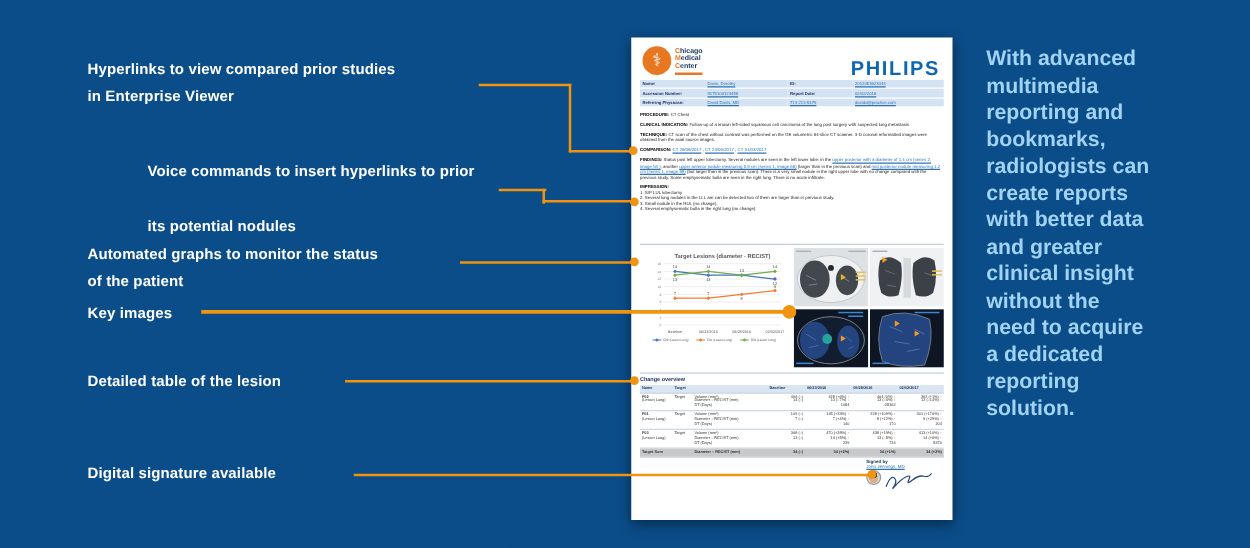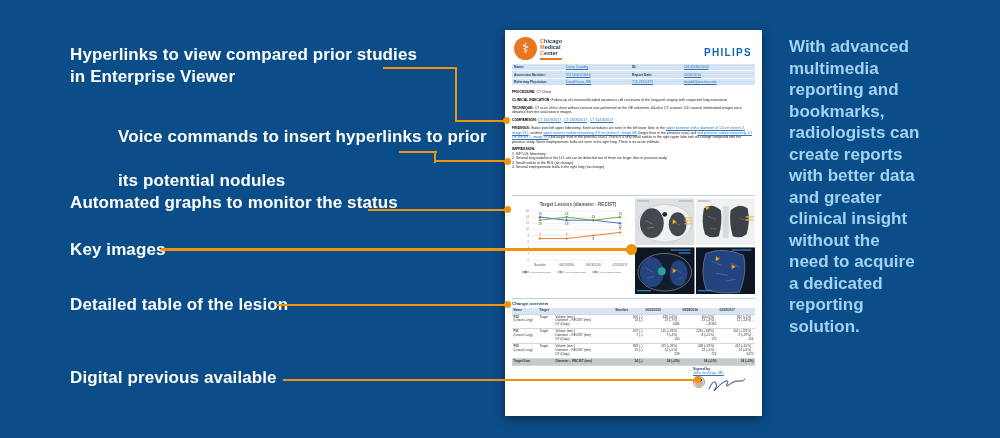--- a/index.html
+++ b/index.html
@@ -5,21 +5,21 @@
   * { margin:0; padding:0; box-sizing:border-box; }
   html,body { width:1000px; height:438px; }
   body {
     position:relative; overflow:hidden;
     background:#0b4d89;
     font-family:"Liberation Sans", sans-serif;
   }
 
   
   .annotation {
-    position:absolute; color:#ffffff; font-size:17px; font-weight:600;
+    position:absolute; color:#ffffff; font-size:12px; font-weight:600;
     line-height:22px; letter-spacing:.1px; z-index:4; white-space:nowrap;
   }
   #ann-hyperlinks { left:70px; top:44px; }
   #ann-voice      { left:70px; top:126px;margin-left:48px; }
   #ann-graphs     { left:70px; top:192px; }
   #ann-key-images { left:70px; top:239px; }
   #ann-table      { left:70px; top:294px; }
   #ann-signature  { left:70px; top:367px; }
 
   
@@ -60,21 +60,21 @@
   .clinic-logo { position:absolute; left:9px; top:7px; display:flex; align-items:flex-start; }
   .logo-circle {
     width:23px; height:23px; border-radius:50%; background:#e87722; color:#fff;
     font-size:14px; line-height:23px; text-align:center; flex:0 0 auto;
   }
   .clinic-name { margin-left:3px; padding-top:1px; font-size:5.6px; line-height:6.2px; font-weight:bold; color:#17365d; }
   .clinic-name .ini { color:#e87722; }
   .clinic-tagline { margin-top:1.5px; width:22px; height:1.6px; background:#e87722; }
   .philips {
     position:absolute; right:10px; top:17px; color:#0e67b2;
-    font-weight:bold; font-size:10px; letter-spacing:1.3px;margin-left:24px;
+    font-weight:bold; font-size:16px; letter-spacing:1.3px;margin-left:24px;
   }
 
   .info-grid {
     position:absolute; left:7px; top:34px; width:243px;
     display:grid; grid-template-columns:52px 66px 52px 73px; row-gap:1px;
     font-size:3.4px; line-height:4px;
   }
   .info-grid > div { background:#d4e3f3; padding:1.2px 2px; }
   .info-label { font-weight:bold; color:#1f3864; }
   .lnk { color:#2e74b5; text-decoration:underline; cursor:pointer; }
@@ -119,24 +119,24 @@
       radial-gradient(circle at 50% 60%, #d8af88 0 45%, transparent 46%),
       linear-gradient(#bfc6cc, #e8eaec);
   }
   .sig-svg { margin-left:2px; }
 </style>
 </head>
 <body>
 
 <div class="annotation" id="ann-hyperlinks"><span>Hyperlinks to view compared prior studies</span><br><span>in Enterprise Viewer</span></div>
 <div class="annotation" id="ann-voice"><span>Voice commands to insert hyperlinks to prior</span><br><br><span>its potential nodules</span></div>
-<div class="annotation" id="ann-graphs"><span>Automated graphs to monitor the status</span><br></div>
+<div class="annotation" id="ann-graphs"><span>Automated graphs to monitor the status</span><br><span>of the patient</span></div>
 <div class="annotation" id="ann-key-images"><span>Key images</span></div>
 <div class="annotation" id="ann-table"><span>Detailed table of the lesion</span></div>
-<div class="annotation" id="ann-signature"><span>Digital previous available</span></div>
+<div class="annotation" id="ann-signature"><span>Digital signature available</span></div>
 
 <div class="right-panel" id="right-panel">With advanced<br>multimedia<br>reporting and<br>bookmarks,<br>radiologists can<br>create reports<br>with better data<br>and greater<br>clinical insight<br>without the<br>need to acquire<br>a dedicated<br>reporting<br>solution.</div>
 
 <div class="conn h" id="c1a"></div>
 <div class="conn v" id="c1b"></div>
 <div class="conn h" id="c1c"></div>
 <div class="dot" id="d1"></div>
 <div class="conn h" id="c2a"></div>
 <div class="conn v" id="c2b"></div>
 <div class="conn h" id="c2c"></div>

